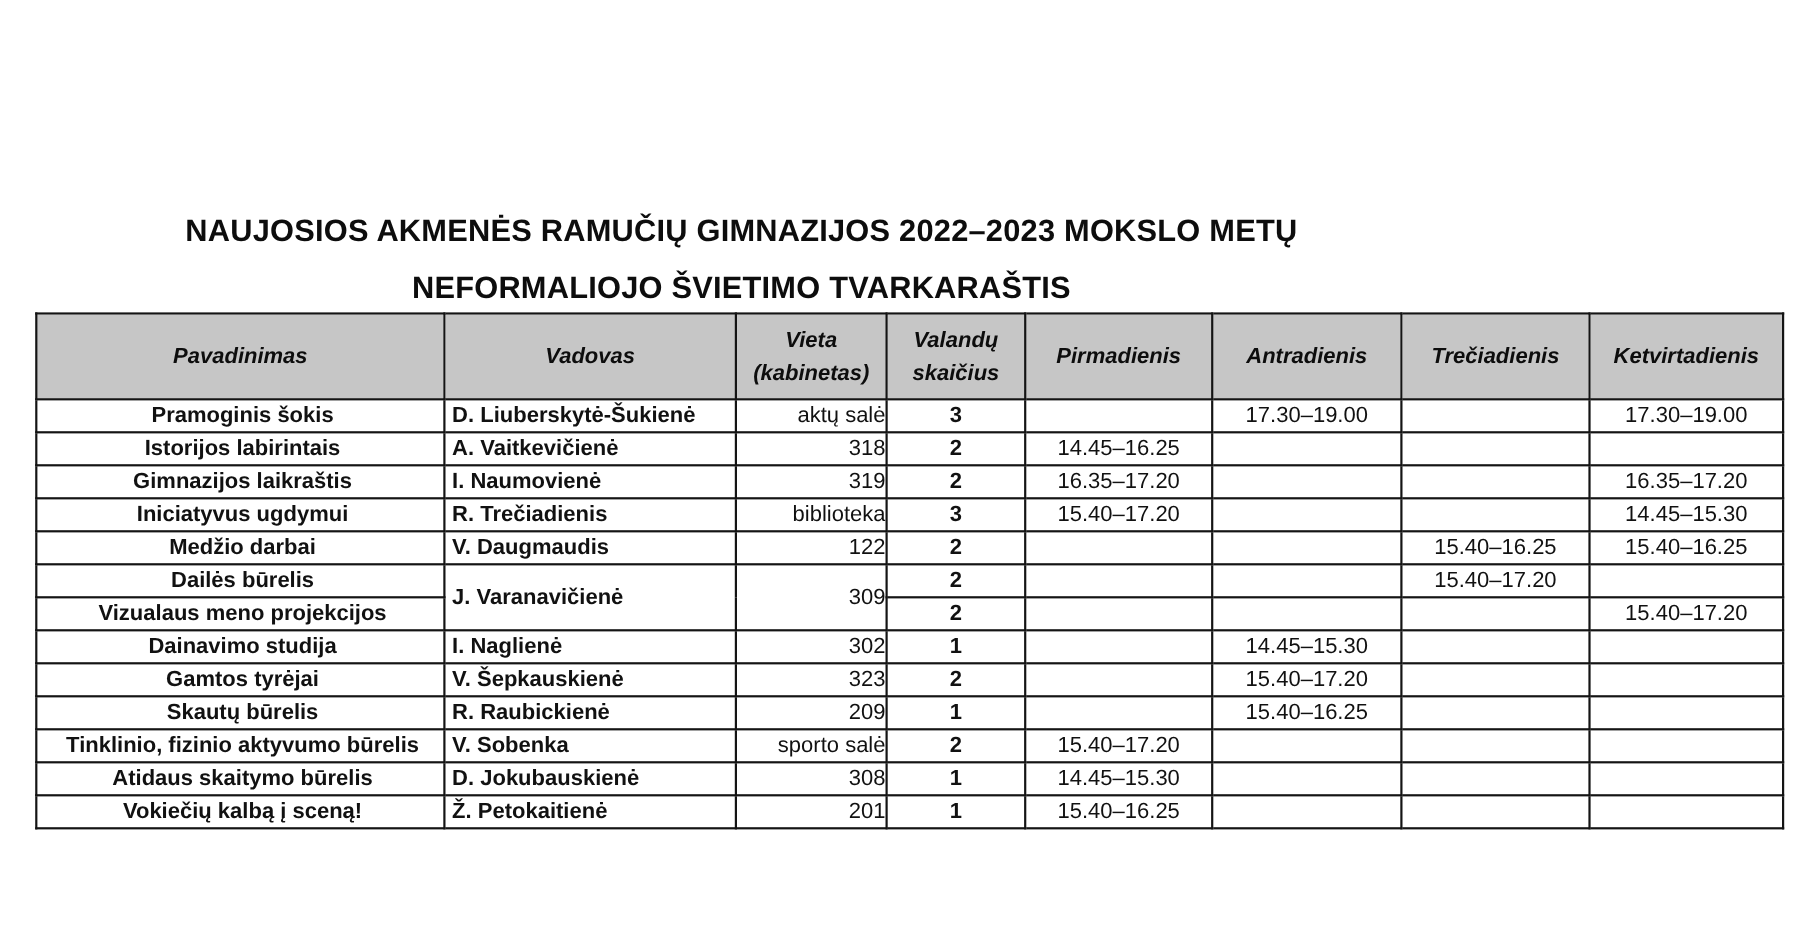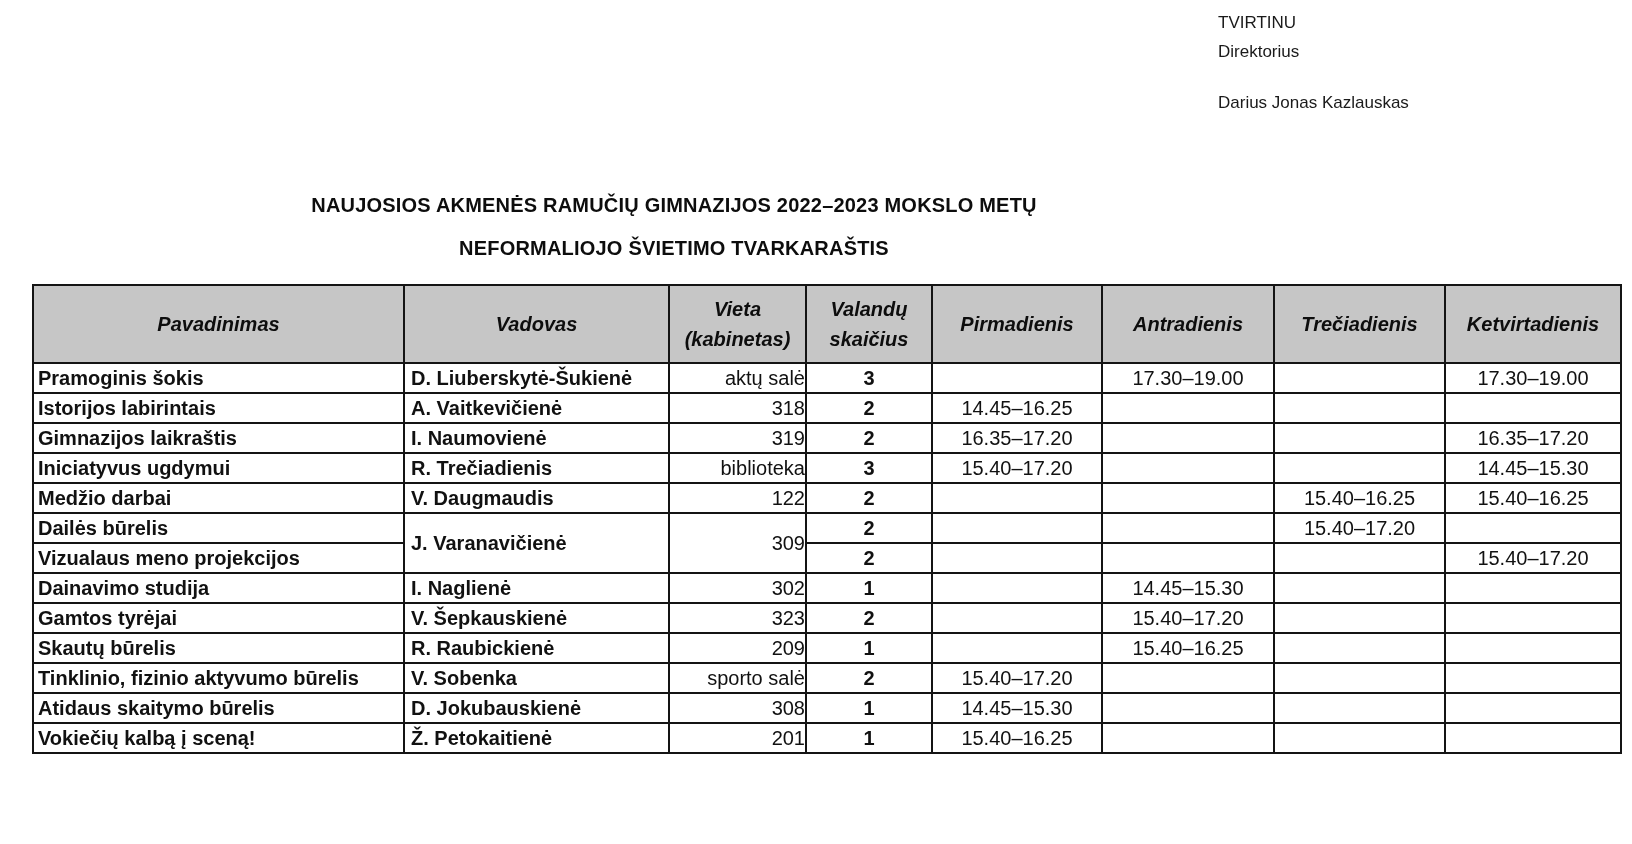--- a/index.html
+++ b/index.html
@@ -7,53 +7,48 @@
               font-family:"Liberation Sans", sans-serif; color:#111; }
   .page { position:relative; width:1632px; height:844px; background:var(--page-bg,#fff); }
 
   
   .approval { position:absolute; left:1218px; top:14px; font-size:17px; line-height:1.0; color:#1a1a1a; }
   .approval .ln1 { margin-bottom:12px; }
   .approval .ln2 { margin-bottom:34px; }
 
   
   .title-block { position:absolute; top:194px; left:0; width:1348px; text-align:center;
-                 font-weight:bold; font-size:20px; letter-spacing:0.2px; color:#0d0d0d; }
+                 font-weight:bold; font-size:28px; letter-spacing:0.2px; color:#0d0d0d; }
   .title-block .t2 { margin-top:20px; }
 
   
   table.schedule { position:absolute; left:32px; top:284px; width:1588px;
                    border-collapse:collapse; table-layout:fixed;padding-left:16px; }
   table.schedule th, table.schedule td { border:2px solid #141414; overflow:hidden; }
   table.schedule th {
     background:var(--header-bg,#c6c6c6); font-weight:bold; font-style:italic;
     font-size:20px; text-align:center; vertical-align:middle; height:78px;
     white-space:pre-line; line-height:1.5; color:#0d0d0d;
   }
   table.schedule td { height:30px; font-size:20px; vertical-align:middle; background:#fff; }
-  td.c-name   { font-weight:bold; text-align:left; padding-left:4px; }
+  td.c-name   { font-weight:bold; text-align:center; padding-left:4px; }
   td.c-leader { font-weight:bold; text-align:left; padding-left:6px; }
   td.c-place  { text-align:right; }
   td.c-hours  { font-weight:bold; text-align:center; }
   td.c-day    { text-align:center; }
   tr.thin-top td { border-top-width:1px; }
 
   
   .footer-note { position:absolute; left:888px; top:790px; font-size:17px; color:#1a1a1a; }
 </style>
 </head>
 <body>
 
 <div class="page">
 
-  <div class="approval">
-    <div class="ln1">TVIRTINU</div>
-    <div class="ln2">Direktorius</div>
-    <div class="ln3">Darius Jonas Kazlauskas</div>
-  </div>
 
   <div class="title-block">
     <div class="t1">NAUJOSIOS AKMENĖS RAMUČIŲ GIMNAZIJOS 2022–2023 MOKSLO METŲ</div>
     <div class="t2">NEFORMALIOJO ŠVIETIMO TVARKARAŠTIS</div>
   </div>
 
   <table class="schedule">
     <colgroup>
       <col style="width:371px">
         <col style="width:265px">

